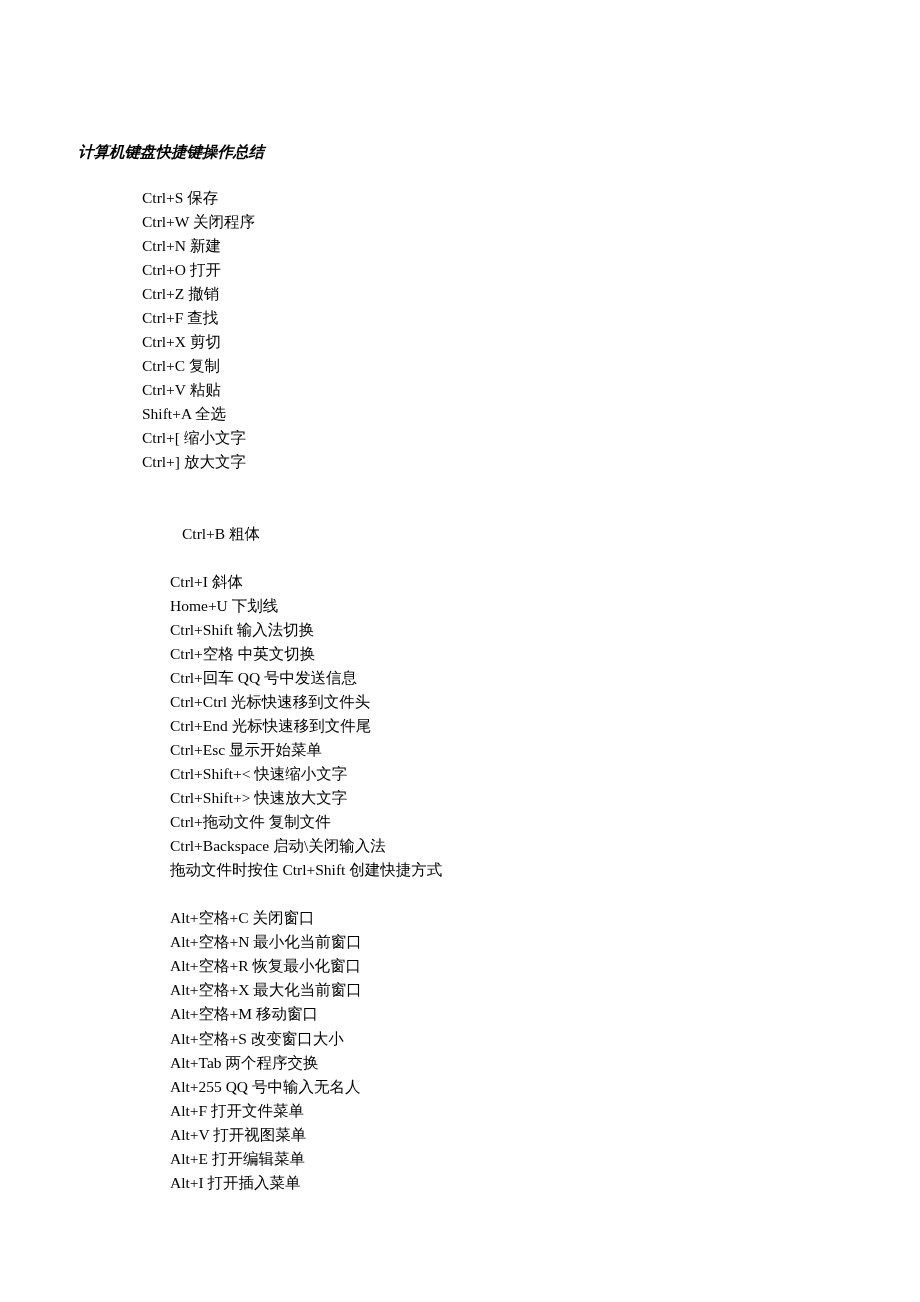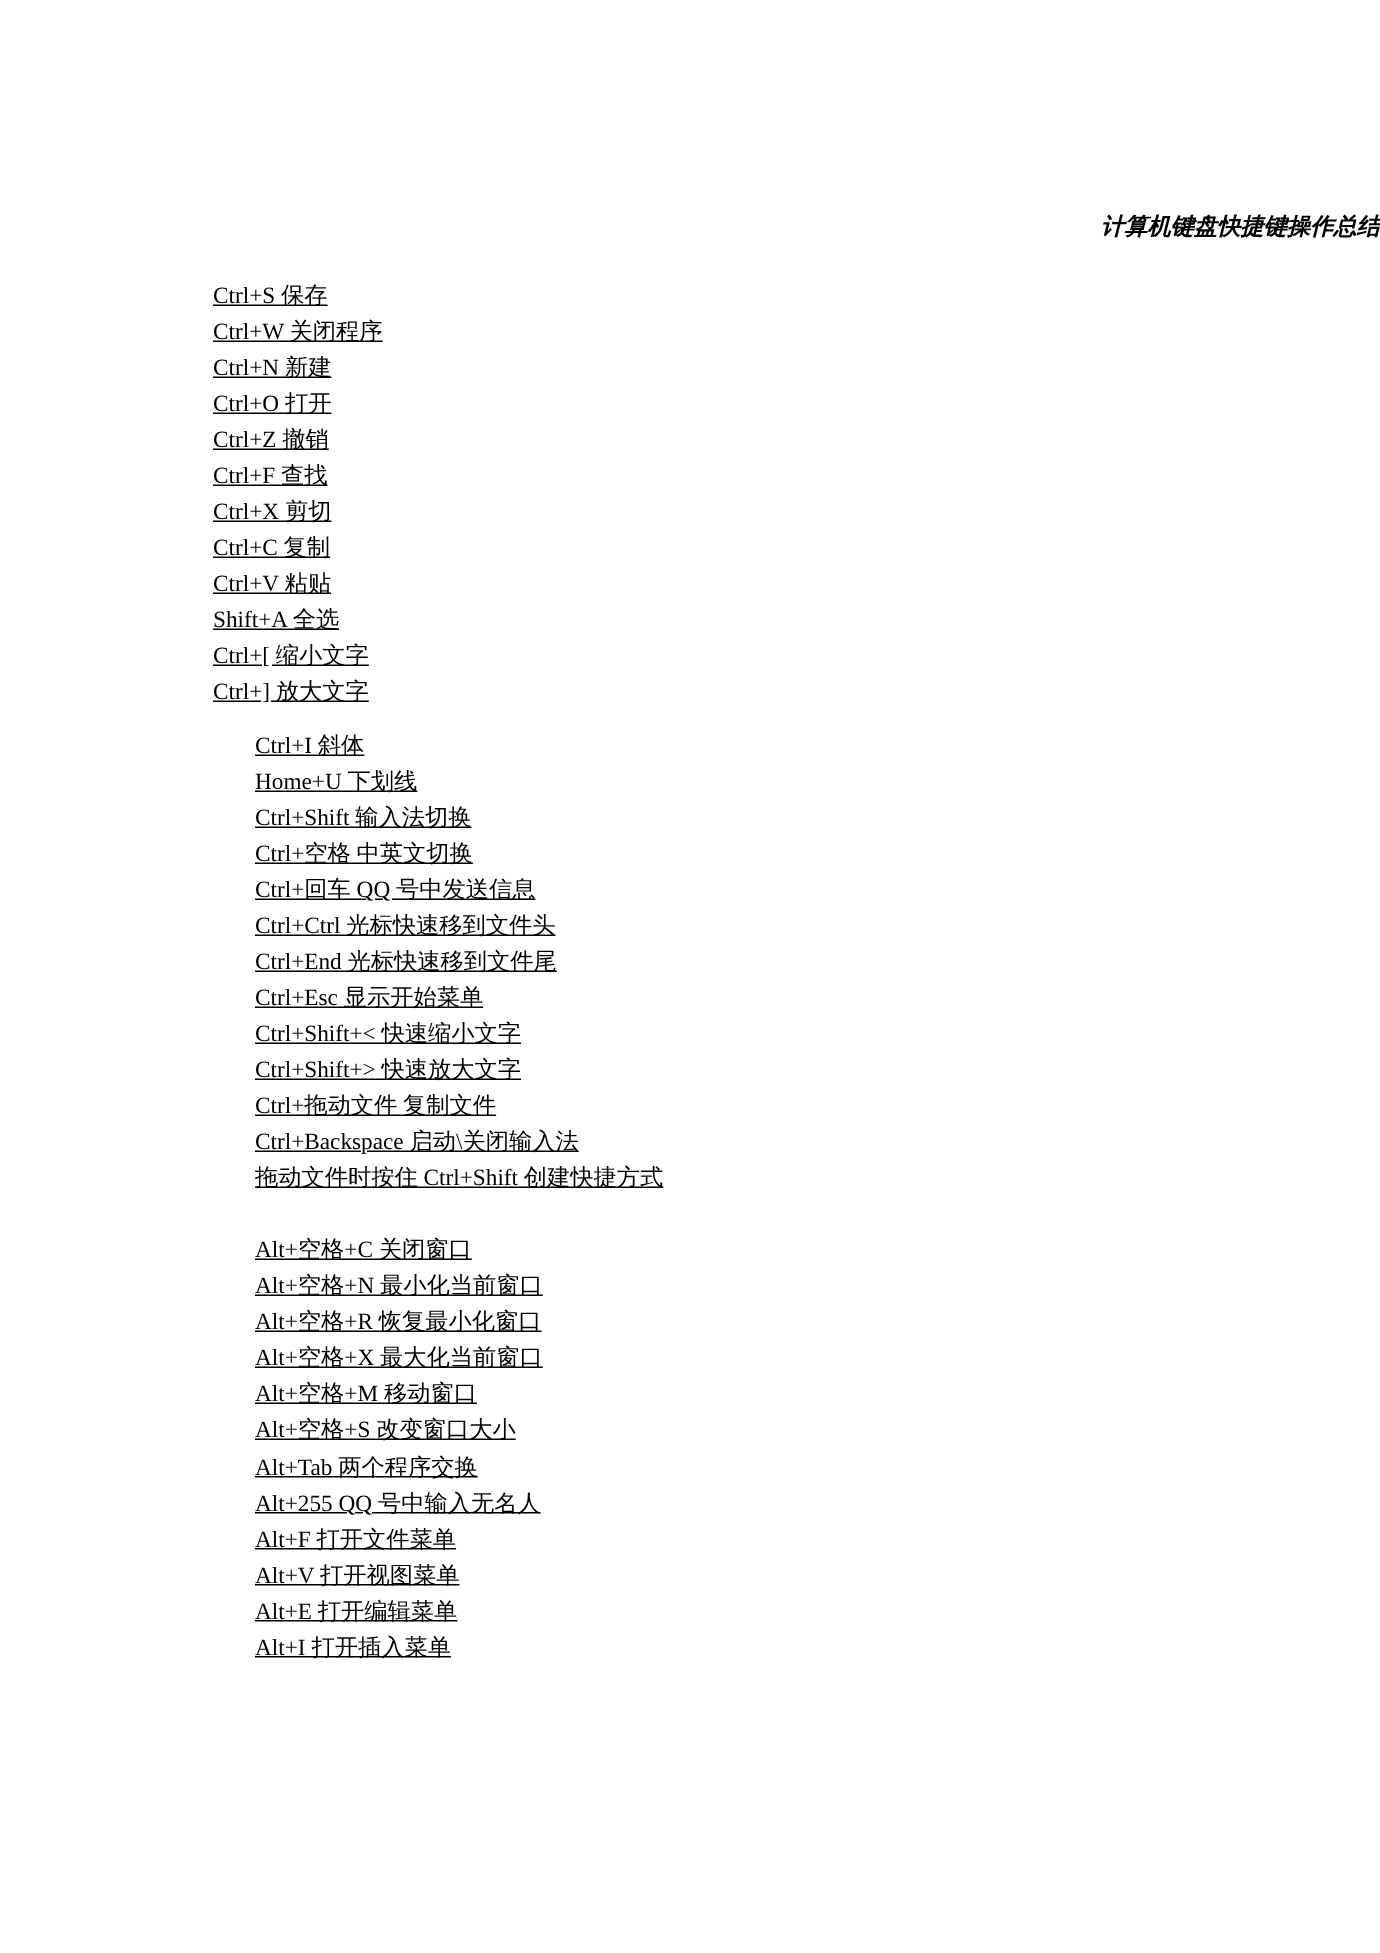--- a/index.html
+++ b/index.html
@@ -14,41 +14,39 @@
   }
   .page {
     padding: 140px 0 0 0;
   }
   .title {
     font-family: "KaiTi", "楷体", serif;
     font-style: italic;
     font-weight: bold;
     margin-left: 78px;
     margin-bottom: 22px;
-    text-align: right;
   }
   .block-a {
     margin-left: 142px;
   }
   .block-b {
     margin-left: 182px;
     margin-top: 48px;
     margin-bottom: 24px;
   }
   .block-c {
     margin-left: 170px;
     margin-top: 12px;
   }
   .block-d {
     margin-left: 170px;
     margin-top: 24px;
   }
   .line {
     white-space: pre;
-    text-decoration: underline;
   }
 </style>
 </head>
 <body>
 
 <div class="page">
   <div class="title">计算机键盘快捷键操作总结</div>
 
   <div class="block-a">
       <div class="line">Ctrl+S 保存</div>
@@ -58,20 +56,23 @@
       <div class="line">Ctrl+Z 撤销</div>
       <div class="line">Ctrl+F 查找</div>
       <div class="line">Ctrl+X 剪切</div>
       <div class="line">Ctrl+C 复制</div>
       <div class="line">Ctrl+V 粘贴</div>
       <div class="line">Shift+A 全选</div>
       <div class="line">Ctrl+[ 缩小文字</div>
       <div class="line">Ctrl+] 放大文字</div>
     </div>
 
+  <div class="block-b">
+      <div class="line">Ctrl+B 粗体</div>
+    </div>
 
   <div class="block-c">
       <div class="line">Ctrl+I 斜体</div>
       <div class="line">Home+U 下划线</div>
       <div class="line">Ctrl+Shift 输入法切换</div>
       <div class="line">Ctrl+空格 中英文切换</div>
       <div class="line">Ctrl+回车 QQ 号中发送信息</div>
       <div class="line">Ctrl+Ctrl 光标快速移到文件头</div>
       <div class="line">Ctrl+End 光标快速移到文件尾</div>
       <div class="line">Ctrl+Esc 显示开始菜单</div>

